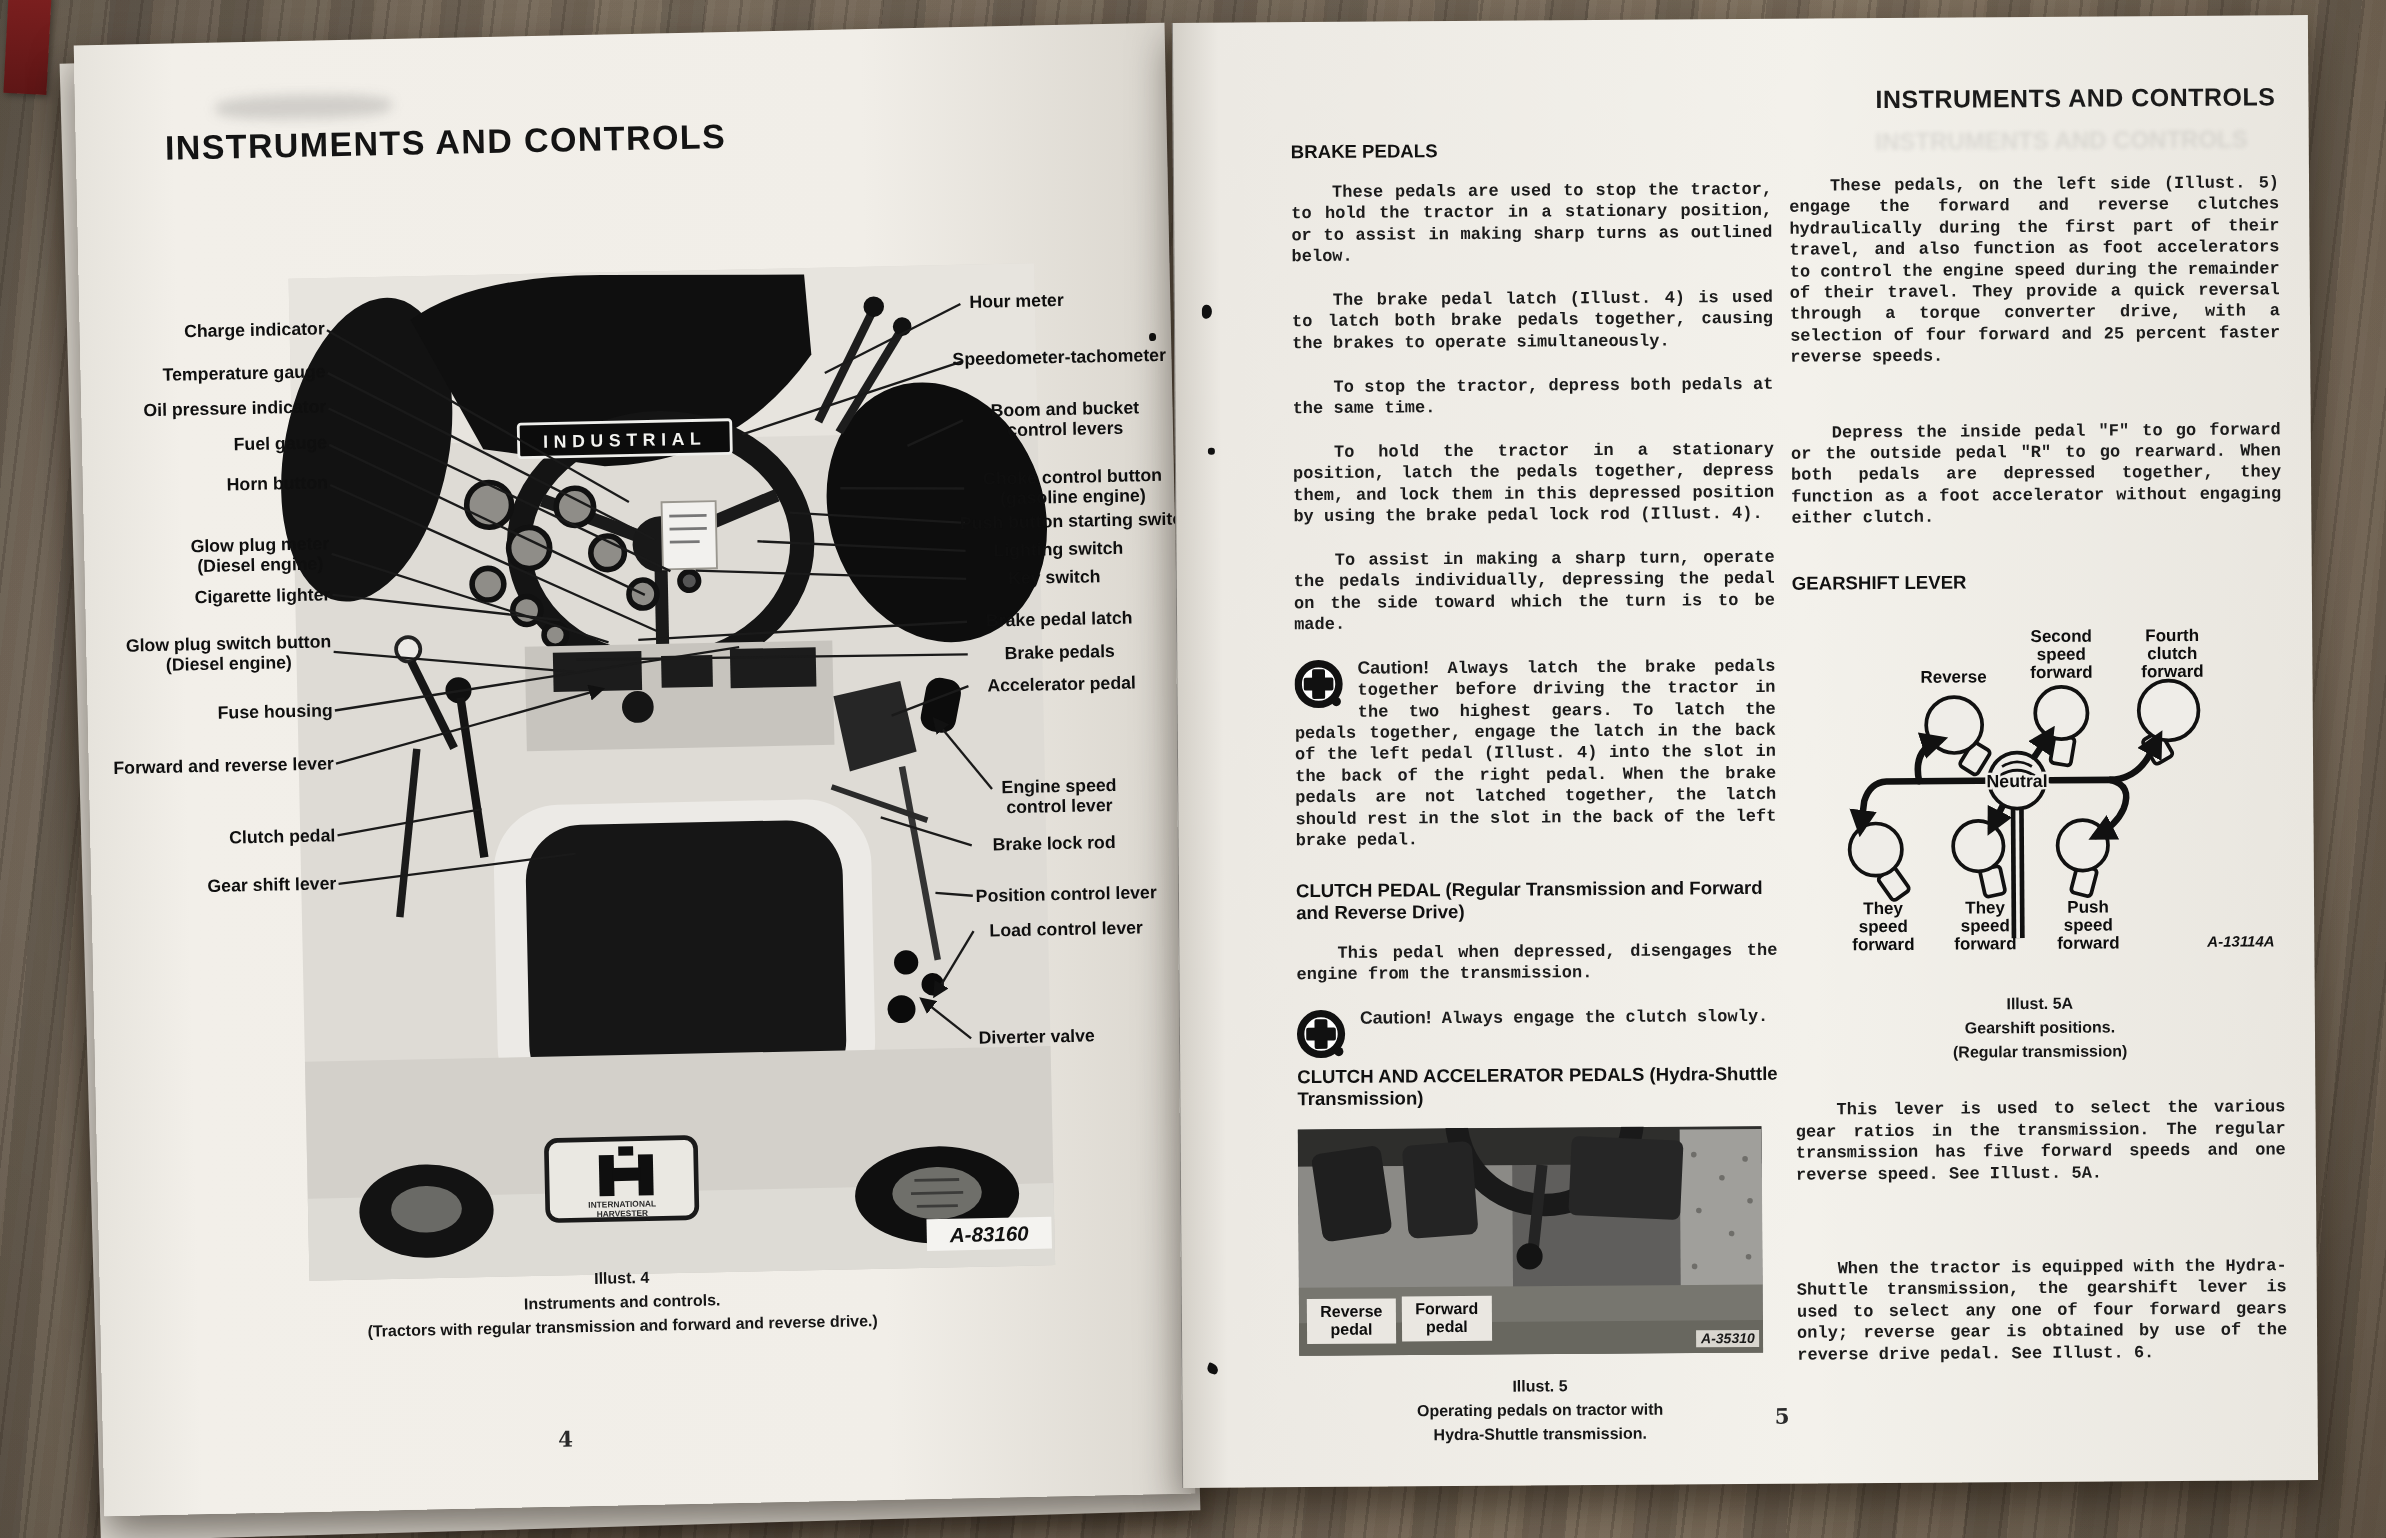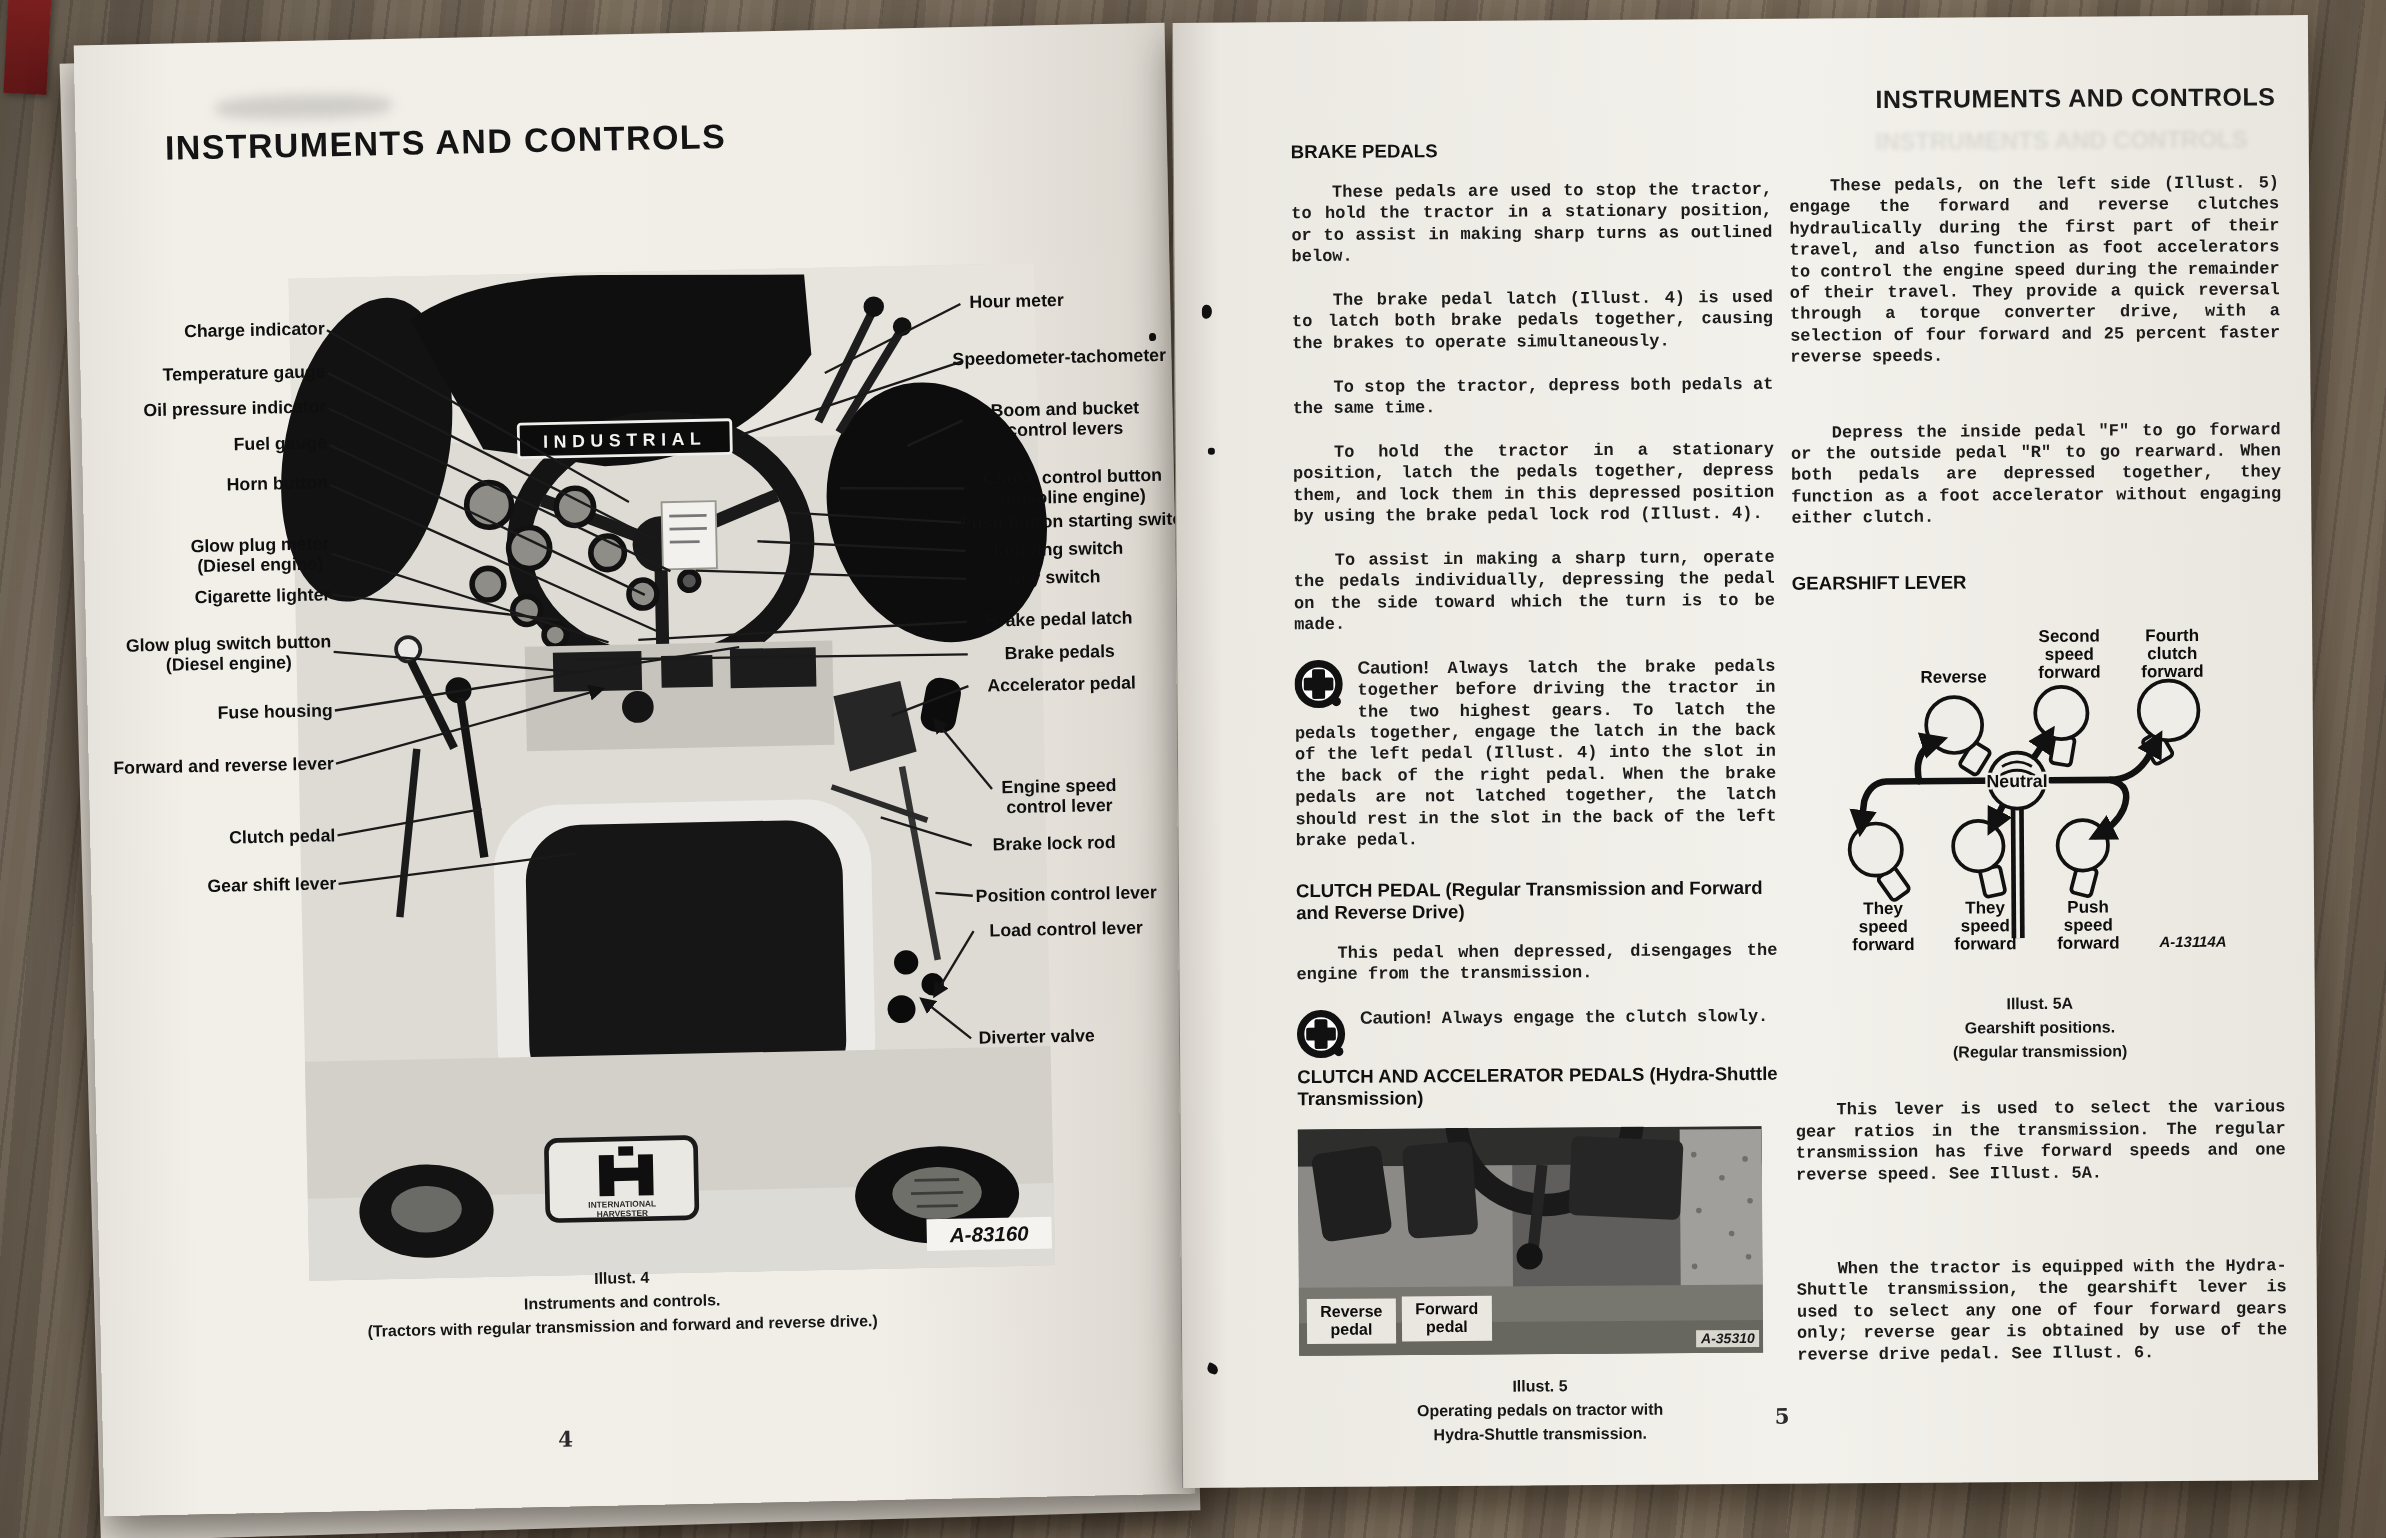--- a/index.html
+++ b/index.html
@@ -40,21 +40,21 @@
   .bodytext{font:700 17px/21.4px "Liberation Mono",monospace;color:#1c1c1c;text-align:justify;margin:0 0 22.4px 0;text-indent:41px;}
   .h-sec{font:700 18.6px/22.4px "Liberation Sans",sans-serif;color:#111;margin:0 0 18.6px 0;}
   .caution{margin:0 0 28px 0;font:700 17px/21.4px "Liberation Mono",monospace;color:#1c1c1c;text-align:justify;}
   .caution .ci{float:left;margin:1.9px 13px 1.9px 0;}
   .caution-lead{font:700 17.7px "Liberation Sans",sans-serif;}
   .photo5{position:relative;width:464px;height:227px;margin:3.7px 0 20.5px 0;}
   .photo5 .pbox{position:absolute;background:#eae7e1;color:#0d0d0d;font:700 16px/18.6px "Liberation Sans",sans-serif;text-align:center;white-space:pre-line;padding:3.7px 1.9px;}
   .photo5 .pid{position:absolute;right:3.7px;bottom:5.6px;background:#d9d6cf;color:#1a1a1a;font:700 14px "Liberation Sans",sans-serif;font-style:italic;padding:0.9px 4.7px;}
   .diagram{position:relative;width:485px;height:375px;margin:5.6px 0 11.2px 0;}
   .dlbl{position:absolute;font:700 17px/17.7px "Liberation Sans",sans-serif;color:#0e0e0e;text-align:center;white-space:pre-line;}
-  .did{position:absolute;font:700 15px "Liberation Sans",sans-serif;font-style:italic;color:#111;}
+  .did{position:absolute;font:700 15px "Liberation Sans",sans-serif;font-style:italic;color:#111;margin-left:48px;}
   .speck{position:absolute;background:#101010;border-radius:50%;}
   svg text{font-family:"Liberation Sans",sans-serif;}
 </style>
 </head>
 <body>
 
 <div class="red-corner"></div>
 <div class="under-page"></div>
 
 <div class="page page-left">
@@ -351,21 +351,21 @@
 
         <rect x="233" y="214" width="14" height="142" fill="#111"></rect>
         <rect x="238" y="214" width="4" height="142" fill="#efede8"></rect>
 
         <circle cx="240" cy="187" r="30" fill="#efede8" stroke="#111" stroke-width="4"></circle>
         <path d="M224,172 Q240,162 256,172" stroke="#111" stroke-width="3" fill="none"></path>
         <path d="M221,182 Q240,170 259,182" stroke="#111" stroke-width="3" fill="none"></path>
         <text x="240" y="194" text-anchor="middle" font-size="19" font-weight="bold" fill="#0e0e0e" stroke="#efede8" stroke-width="5" paint-order="stroke">Neutral</text>
       </svg>
       <div class="dlbl" style="left:105px;top:62px;width:112px;">Reverse</div>
-      <div class="dlbl" style="left:221px;top:22.4px;width:112px;">Second
+      <div class="dlbl" style="left:213px;top:22.4px;width:112px;">Second
 speed
 forward</div>
       <div class="dlbl" style="left:324px;top:22.4px;width:112px;">Fourth
 clutch
 forward</div>
       <div class="dlbl" style="left:33px;top:293px;width:112px;">They
 speed
 forward</div>
       <div class="dlbl" style="left:135px;top:293px;width:112px;">They
 speed

